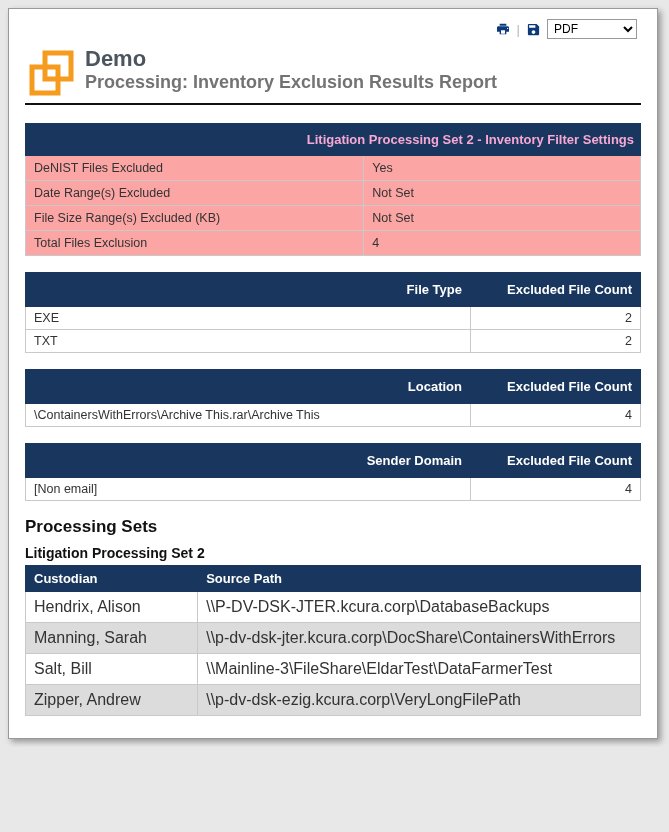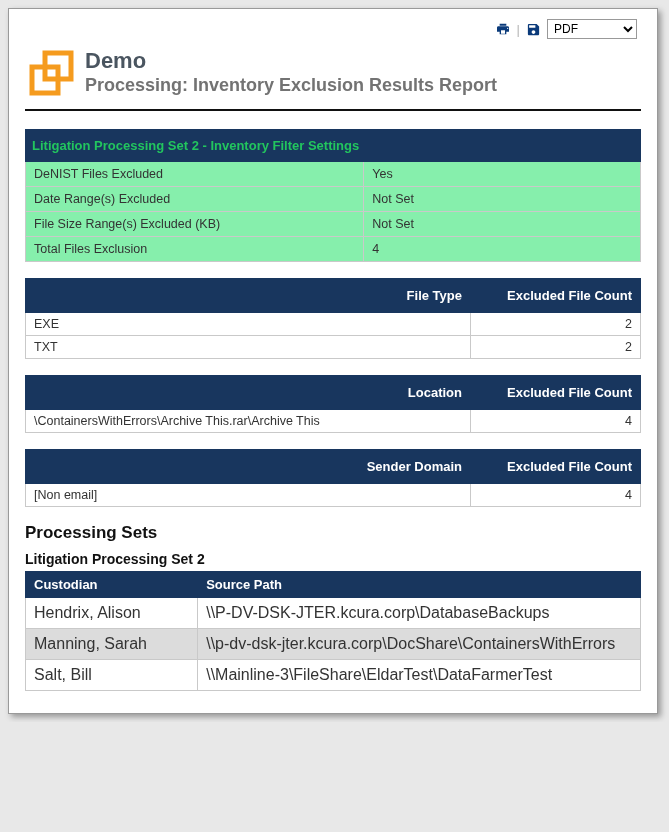--- a/index.html
+++ b/index.html
@@ -31,24 +31,24 @@
   .toolbar .divider { color: #b5b5b5; font-size: 13px; }
   .toolbar select {
     font-size: 12px;
     padding: 1px 2px;
     border: 1px solid #999;
     background: #fff;
     min-width: 90px;
   }
   .header {
     display: flex;
-    align-items: flex-end;
+    align-items: center;
     gap: 10px;
     border-bottom: 2px solid #111;
-    padding-bottom: 12px;
+    padding-bottom: 6px;
     margin-bottom: 18px;
   }
   .logo { flex: 0 0 auto; padding-top: 2px; }
   .logo svg { display: block; }
   .titles { flex: 1 1 auto; }
   .title-main {
     font-size: 22px;
     font-weight: bold;
     color: #4a5560;
     line-height: 1.1;
@@ -59,32 +59,32 @@
     color: #737373;
     line-height: 1.3;
   }
   table {
     width: 100%;
     border-collapse: collapse;
     margin-bottom: 16px;
   }
   .settings-table th.settings-caption {
     background: #18365e;
-    color: #22c55e;
-    font-weight: bold;
-    text-align: left;
+    color: #f9a8d4;
+    font-weight: bold;
+    text-align: right;
     padding: 8px 6px;
     font-size: 13px;
     border: 1px solid #18365e;
   }
   .settings-table td {
     border: 1px solid #c9c9c9;
     padding: 5px 8px;
     font-size: 12.5px;
-    background: #86efac;
+    background: #fca5a5;
   }
   .settings-table td.val-col { width: 45%; }
   .data-table th {
     background: #18365e;
     color: #fff;
     font-weight: bold;
     text-align: right;
     padding: 9px 8px;
     font-size: 13px;
     border: 1px solid #18365e;
@@ -245,16 +245,20 @@
         <td>\\P-DV-DSK-JTER.kcura.corp\DatabaseBackups</td>
       </tr>
       <tr>
         <td>Manning, Sarah</td>
         <td>\\p-dv-dsk-jter.kcura.corp\DocShare\ContainersWithErrors</td>
       </tr>
       <tr>
         <td>Salt, Bill</td>
         <td>\\Mainline-3\FileShare\EldarTest\DataFarmerTest</td>
       </tr>
+      <tr>
+        <td>Zipper, Andrew</td>
+        <td>\\p-dv-dsk-ezig.kcura.corp\VeryLongFilePath</td>
+      </tr>
     </tbody>
   </table>
 
 </div>
 
 </body></html>

